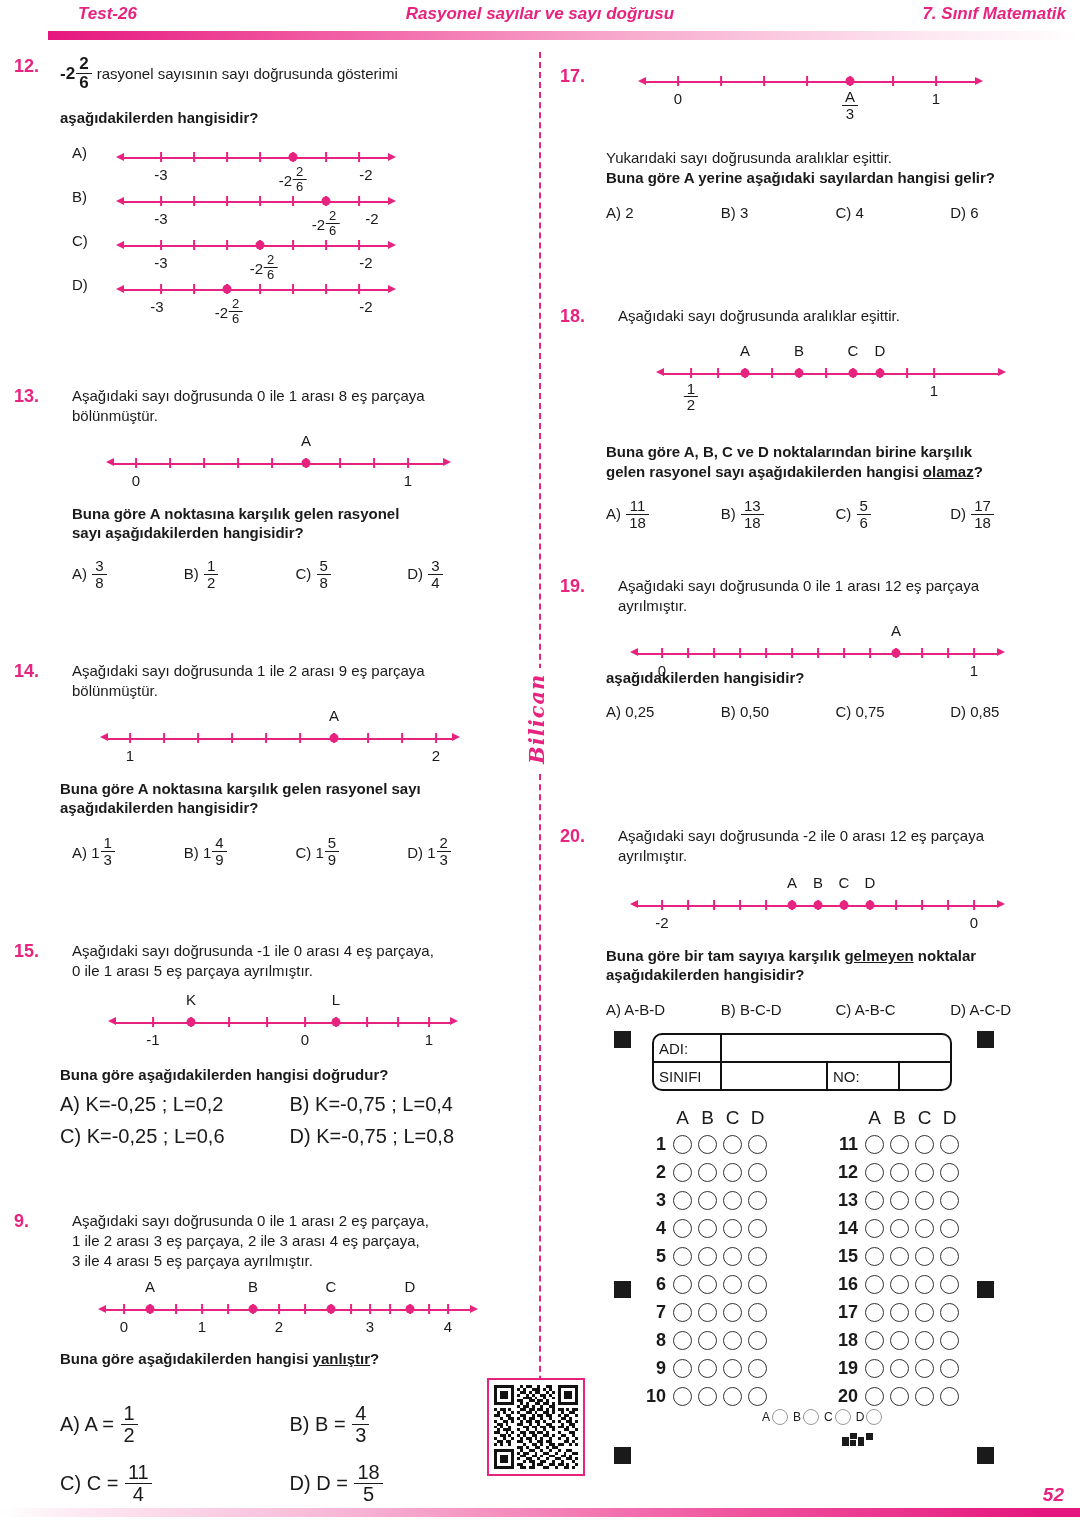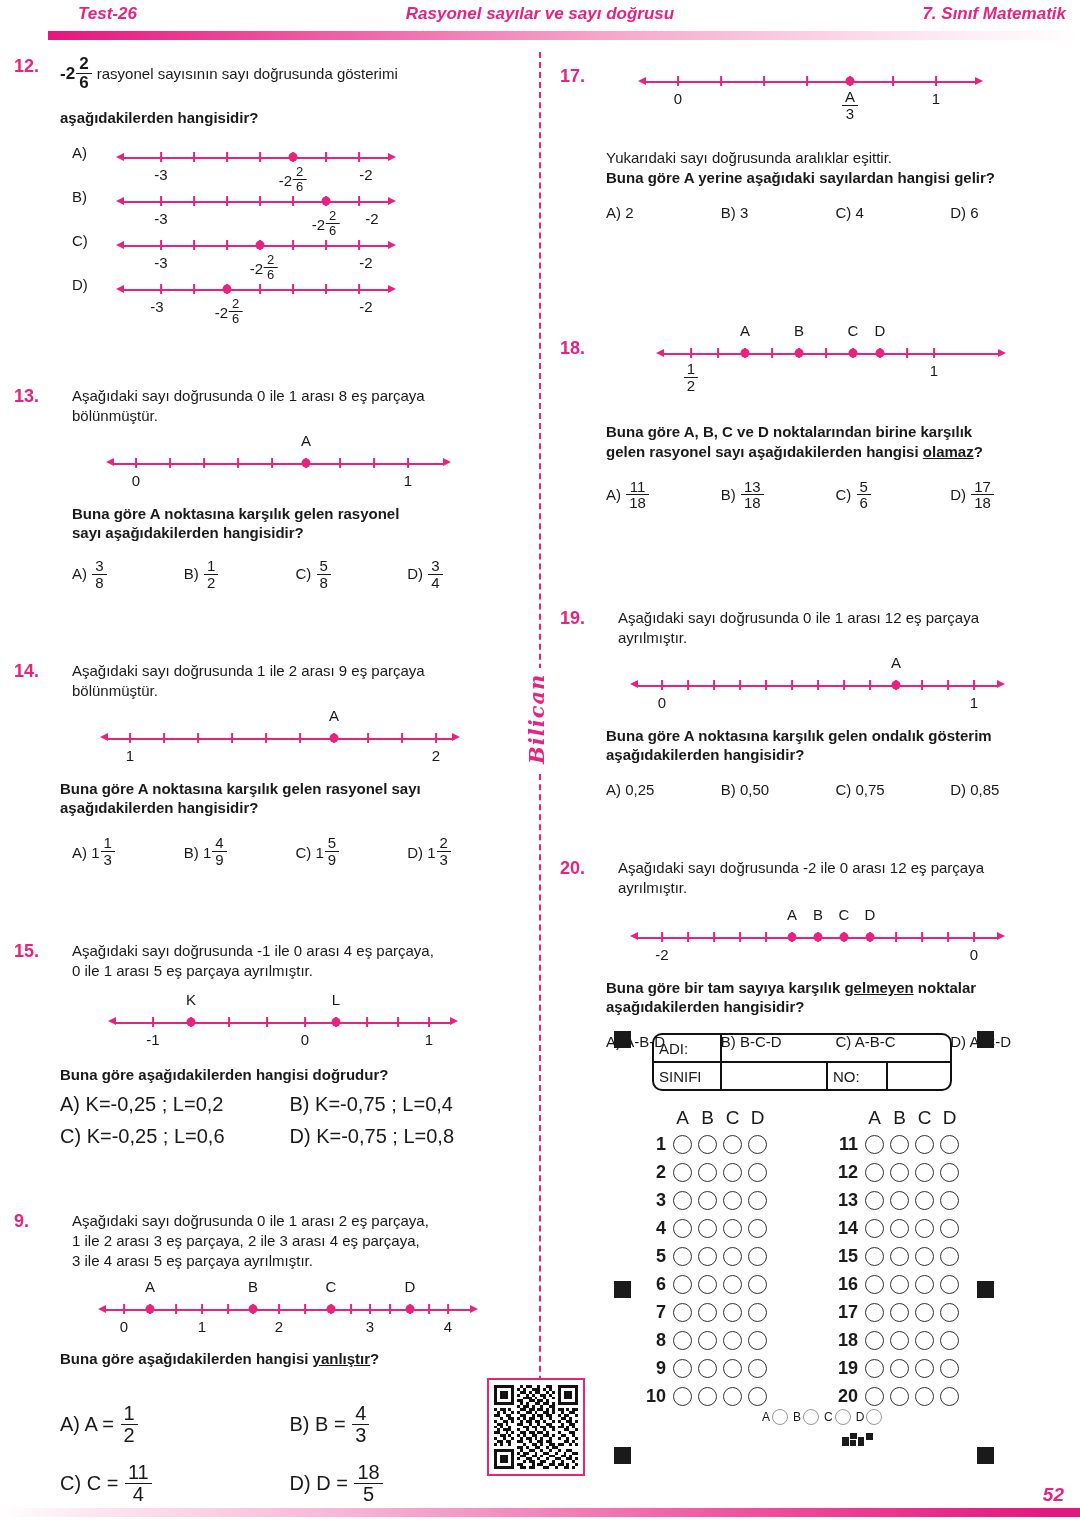--- a/index.html
+++ b/index.html
@@ -527,20 +527,21 @@
         <div>B) 3</div>
         <div>C) 4</div>
         <div>D) 6</div>
       </div>
     </div>
   </div>
 
   <div class="q" style="height:270px;">
     <div class="qnum">18.</div>
     <div class="qbody">
+      <div class="stem">Aşağıdaki sayı doğrusunda aralıklar eşittir.</div>
       <div class="nl" style="margin:32px 0 0 38px;width:350px;height:30px;">
         <div class="axis" style="left:6px;right:6px;"></div>
         <div class="arw l" style="left:0;margin-top:-4.5px;"></div>
         <div class="arw r" style="right:0;margin-top:-4.5px;"></div>
         <div class="tick" style="left:35px;"></div>
           <div class="tick" style="left:62px;"></div>
         <div class="tick" style="left:89px;"></div>
           <div class="tick" style="left:116px;"></div>
         <div class="tick" style="left:143px;"></div>
           <div class="tick" style="left:170px;"></div>
@@ -607,21 +608,20 @@
         <div class="tick" style="left:240px;"></div>
           <div class="tick" style="left:266px;"></div>
         <div class="tick" style="left:292px;"></div>
           <div class="tick" style="left:318px;"></div>
         <div class="tick" style="left:344px;"></div>
         <div class="dot" style="left:266px;"></div>
         <div class="lblt" style="left:266px;">A</div>
         <div class="lblb" style="left:32px;">0</div>
         <div class="lblb" style="left:344px;">1</div>
       </div>
-      <div class="stem b" style="margin-top:26px;margin-left:-12px;">Buna göre A noktasına karşılık gelen ondalık gösterim</div>
       <div class="stem b" style="margin-left:-12px;">aşağıdakilerden hangisidir?</div>
       <div class="opts" style="margin-top:16px;margin-left:-12px;">
         <div>A) 0,25</div>
         <div>B) 0,50</div>
         <div>C) 0,75</div>
         <div>D) 0,85</div>
       </div>
     </div>
   </div>
 
@@ -682,21 +682,21 @@
   <div class="corner" style="right:0; top:438px;"></div>
 
   <div class="idcard">
     <div class="idrow">
       <div class="idcell lbl" style="width:68px;">ADI:</div>
       <div class="idcell" style="flex:1;"></div>
     </div>
     <div class="idrow">
       <div class="idcell lbl" style="width:68px;">SINIFI</div>
       <div class="idcell lbl" style="width:106px;"></div>
-      <div class="idcell lbl" style="width:60px;">NO:</div>
+      <div class="idcell lbl" style="width:72px;">NO:</div>
       <div class="idcell" style="flex:1;"></div>
     </div>
   </div>
 
   <div class="grid2">
     <div class="bcol">
       <div class="bhdr">
         <span>A</span>
         <span>B</span>
         <span>C</span>

